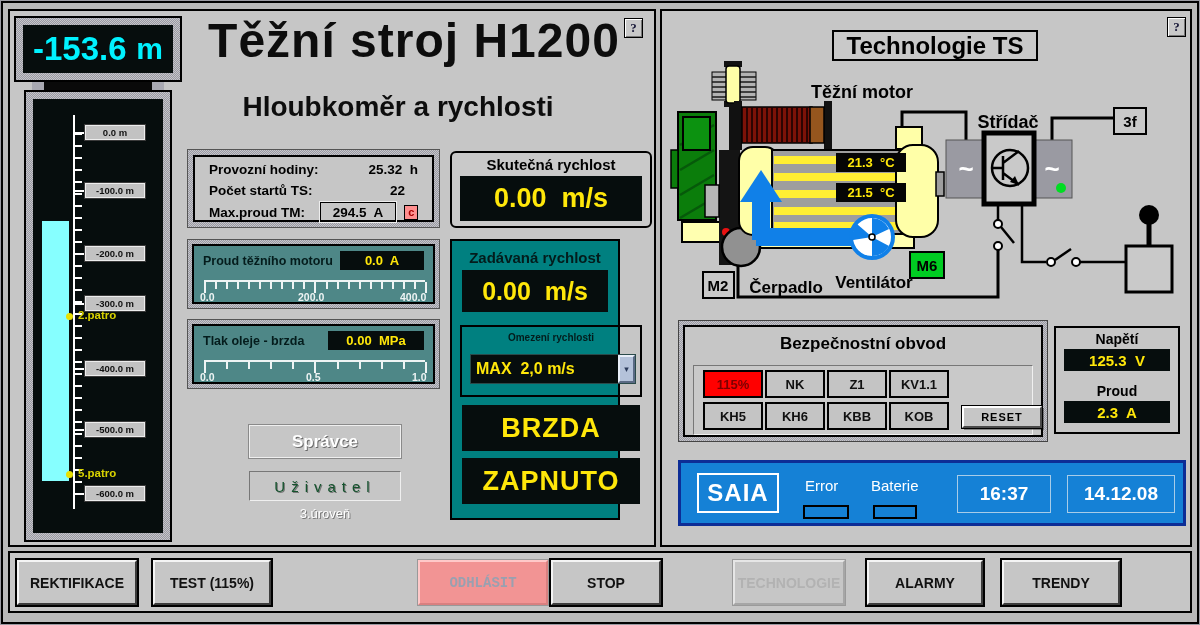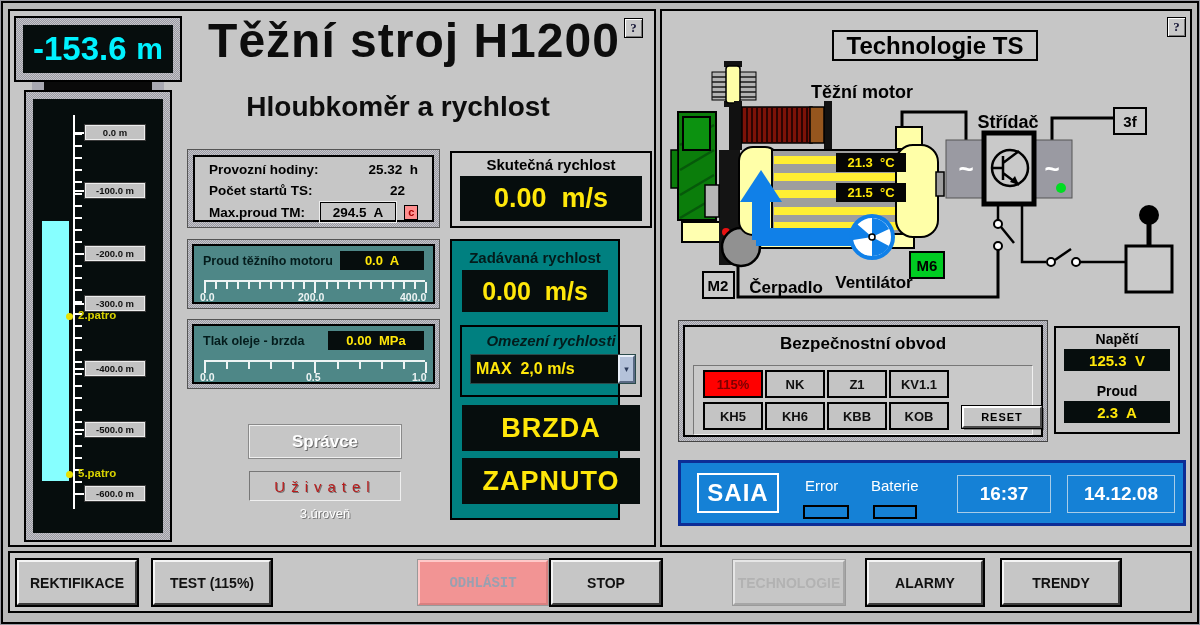--- a/index.html
+++ b/index.html
@@ -82,21 +82,21 @@
         <div class="scale-label" style="top:387px;">-600.0 m</div>
 
         <div class="floor-dot" style="top:214px;"></div>
         <div class="floor-lbl" style="top:210px;">2.patro</div>
         <div class="floor-dot" style="top:372px;"></div>
         <div class="floor-lbl" style="top:368px;">5.patro</div>
       </div>
     </div>
 
     <div class="abs b" style="left:178px; top:2px; width:452px; text-align:center; font-size:48px; color:#0d0d0d; letter-spacing:1px;">Těžní stroj H1200</div>
-    <div class="abs b" style="left:178px; top:80px; width:420px; text-align:center; font-size:28px; color:#0d0d0d;">Hloubkoměr a rychlost</div>
+    <div class="abs b" style="left:178px; top:80px; width:420px; text-align:center; font-size:28px; color:#0d0d0d;">Hloubkoměr a rychlosti</div>
     <div class="abs helpbtn" style="left:614px; top:7px;">?</div>
 
     <div class="abs dither" style="left:177px; top:138px; width:253px; height:79px; border:1px solid #555; padding:5px;">
       <div style="width:100%; height:100%; border:2px solid #000; background:#c6c6c6; padding:2px 14px;">
         <div style="display:flex; align-items:center; height:21px;">
           <span class="b" style="font-size:13.5px; width:128px;">Provozní hodiny:</span>
           <span class="b" style="font-size:13.5px; width:88px; text-align:right; white-space:pre;">25.32  h</span>
         </div>
         <div style="display:flex; align-items:center; height:21px;">
           <span class="b" style="font-size:13.5px; width:128px;">Počet startů TS:</span>
@@ -136,33 +136,33 @@
         <div class="abs" style="left:231px; top:36px; width:2px; height:11px; background:#eef4f4;"></div>
         <span class="gauge-ticklbl" style="left:6px;">0.0</span>
         <span class="gauge-ticklbl" style="left:112px;">0.5</span>
         <span class="gauge-ticklbl" style="left:218px;">1.0</span>
       </div>
     </div>
 
     <button class="abs ctr" style="left:239px; top:414px; width:152px; height:33px; background:#c6c6c6; border:1px solid #efefef; box-shadow:0 0 0 1px #8a8a8a;
                    font:bold 17px 'Liberation Sans',sans-serif; color:#fff; text-shadow:1px 1px 0 #6a6a6a; cursor:pointer;">Správce</button>
     <button class="abs ctr" style="left:239px; top:460px; width:152px; height:30px; background:#c6c6c6; border:1px solid; border-color:#777 #efefef #efefef #777;
-                   font:15px 'Liberation Sans',sans-serif; letter-spacing:6px; color:#b91c1c; text-shadow:1px 1px 0 #777; cursor:pointer;">Uživatel</button>
+                   font:15px 'Liberation Sans',sans-serif; letter-spacing:6px; color:#14532d; text-shadow:1px 1px 0 #777; cursor:pointer;">Uživatel</button>
     <div class="abs" style="left:239px; top:495px; width:152px; text-align:center; font:13px 'Liberation Sans',sans-serif; color:#fff; text-shadow:1px 1px 0 #777;">3.úroveň</div>
 
-    <div class="abs panel" style="left:440px; top:140px; width:202px; height:77px; background:#c9c9c9;">
+    <div class="abs panel" style="left:440px; top:140px; width:202px; height:77px; background:#c9c9c9;border-radius:6px;">
       <div class="b" style="text-align:center; font-size:15px; margin-top:3px;">Skutečná rychlost</div>
       <div class="blackbox ctr yel" style="margin:3px 8px 0 8px; height:45px; font-size:27px;">0.00  m/s</div>
     </div>
 
     <div class="abs panel" style="left:440px; top:228px; width:170px; height:281px; background:#008080;">
       <div class="b" style="text-align:center; font-size:15px; margin-top:8px; color:#031c1c;">Zadávaná rychlost</div>
       <div class="blackbox ctr yel" style="margin:4px 10px 0 10px; height:42px; font-size:25px;">0.00  m/s</div>
       <div class="abs" style="left:8px; top:84px; width:182px; height:72px; border:2px solid #000;">
-        <div class="b" style="text-align:center; font-size:15px; margin-top:5px; color:#031c1c;font-style:italic;">Omezení rychlosti</div>
+        <div class="b" style="text-align:center; font-size:10px; margin-top:5px; color:#031c1c;">Omezení rychlosti</div>
         <div class="abs" style="left:8px; top:27px; width:166px; height:30px; background:#060d0d; border:1px solid #2a4a4a; display:flex; cursor:pointer;">
           <span class="yel" style="flex:1; font-size:16px; line-height:28px; padding-left:5px;">MAX  2,0 m/s</span>
           <span class="ctr" style="width:17px; height:100%; background:#b4c2da; border:2px solid; border-color:#e8eef8 #5a6a84 #5a6a84 #e8eef8; color:#2a3a5a; font-size:9px;">▾</span>
         </div>
       </div>
       <div class="blackbox ctr yel" style="position:absolute; left:10px; top:164px; width:178px; height:46px; font-size:27px; letter-spacing:1px;">BRZDA</div>
       <div class="blackbox ctr yel" style="position:absolute; left:10px; top:217px; width:178px; height:46px; font-size:27px; letter-spacing:1px;">ZAPNUTO</div>
     </div>
   </div>
 

